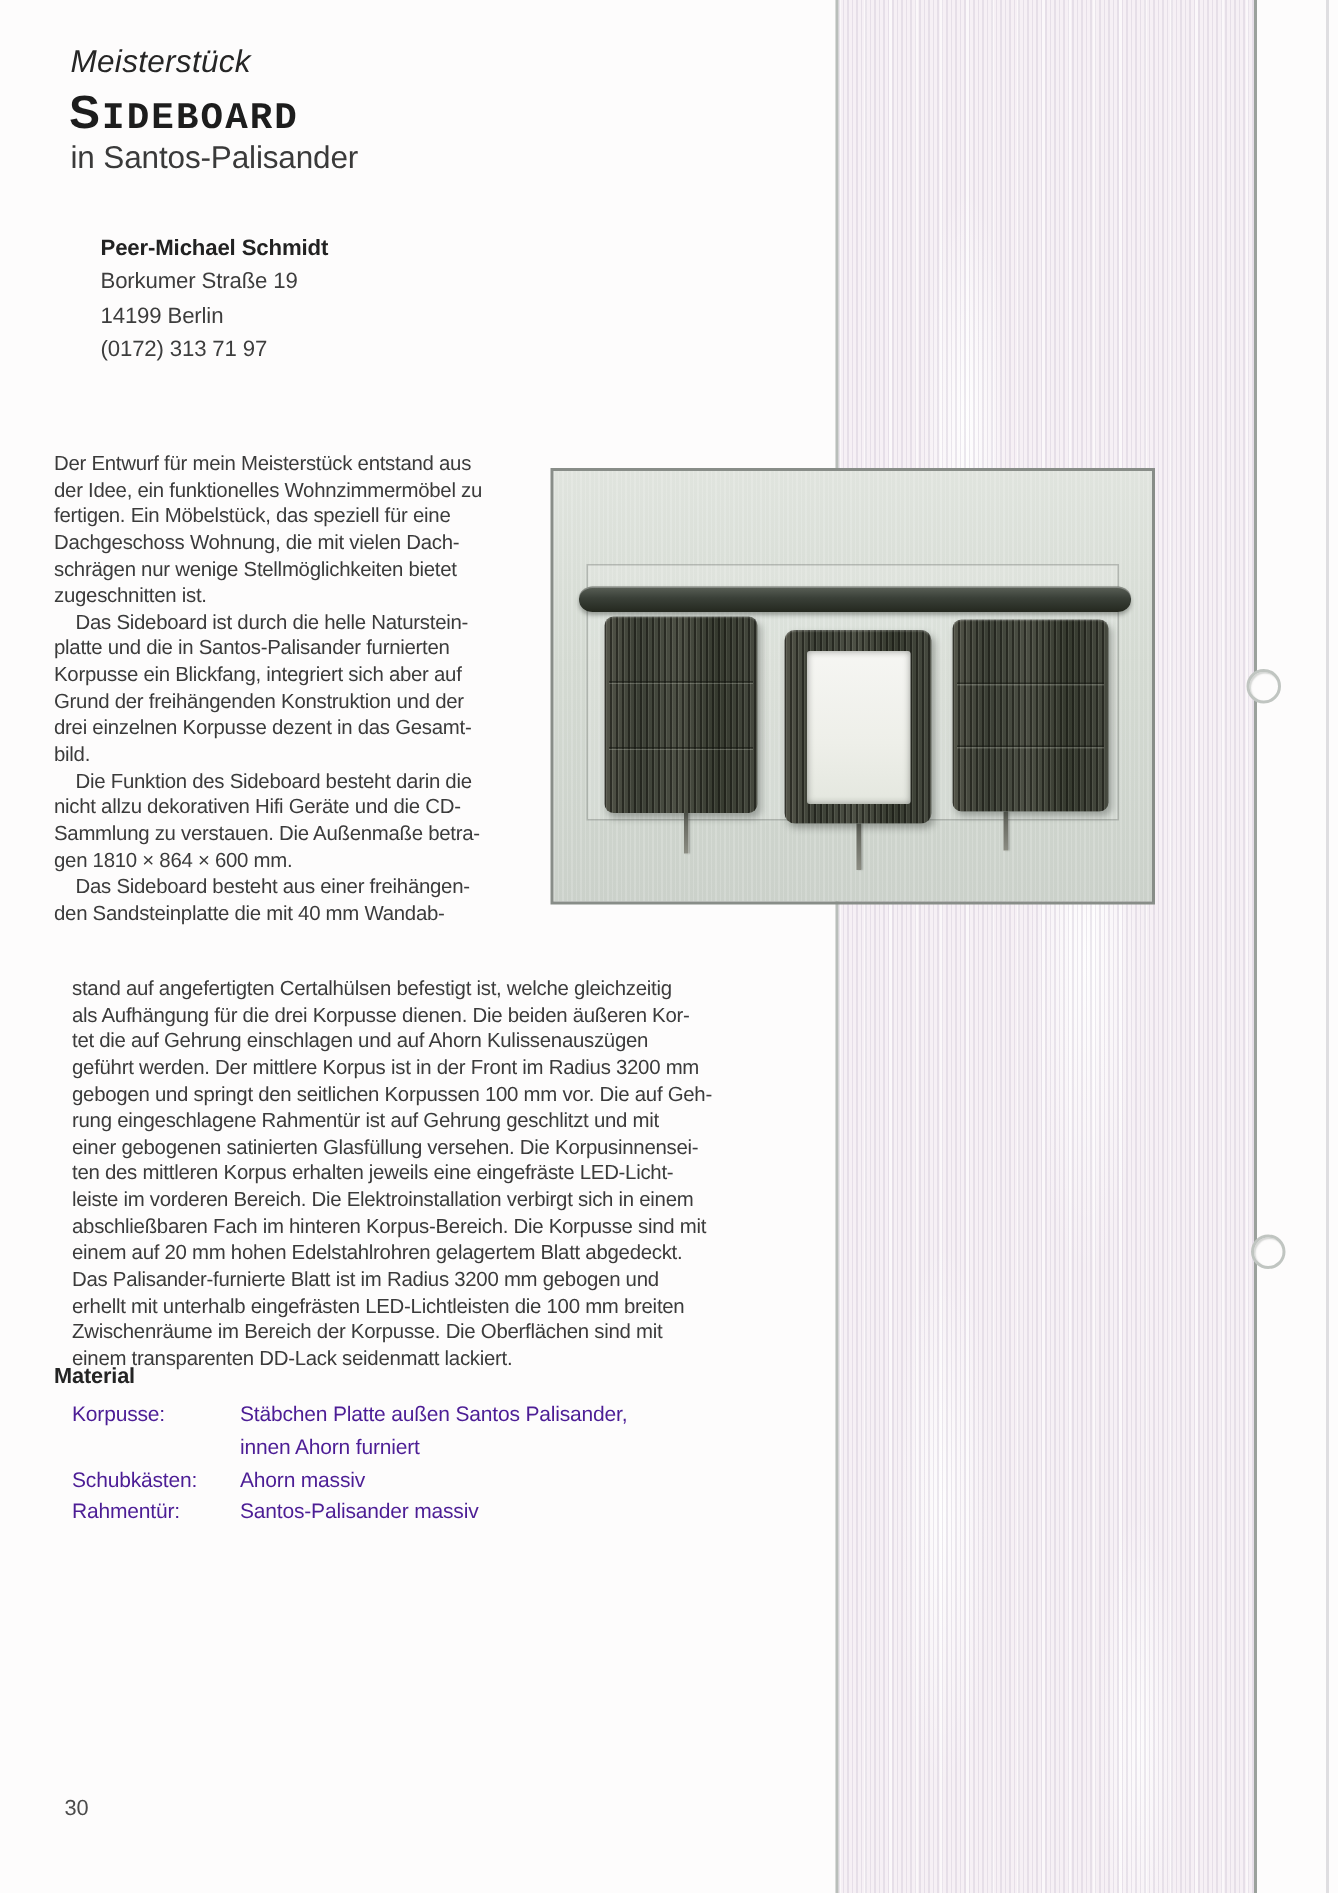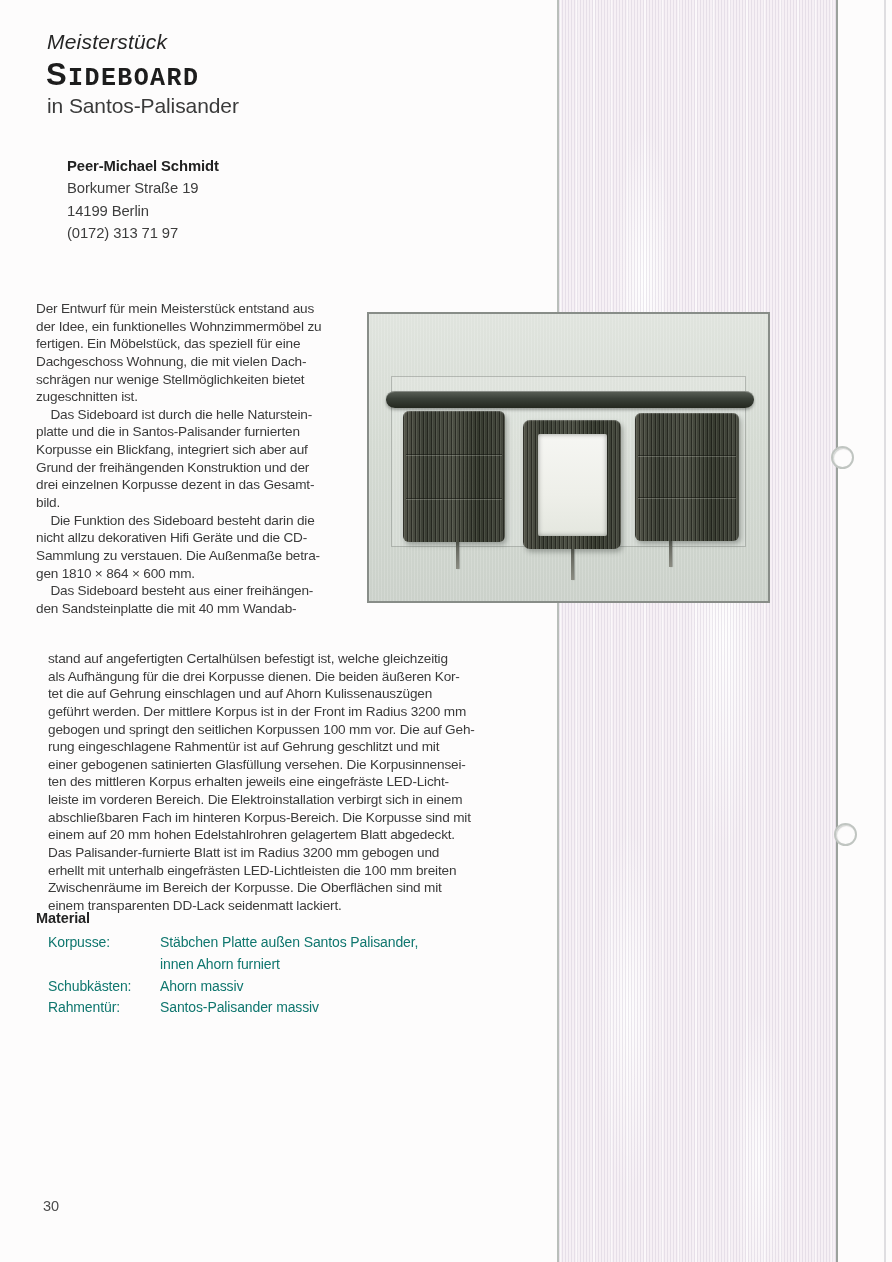--- a/index.html
+++ b/index.html
@@ -47,21 +47,21 @@
   .contact .name{font-weight:bold;color:#222;}
 
   
   .bodycol{color:#3b3b3b;font-size:13.6px;letter-spacing:-0.18px;}
   .bodycol .bline{height:17.65px;line-height:17.65px;white-space:pre;}
   .col-narrow{left:36px;top:300px;width:330px;}
   .col-wide{left:48px;top:650px;width:470px;}
 
   
   .mat-heading{left:36px;top:910px;font-size:14.5px;font-weight:bold;color:#242424;letter-spacing:-0.1px;}
-  .mat-rows{left:48px;top:932px;width:430px;font-size:14px;color:#0f766e;letter-spacing:-0.12px;}
+  .mat-rows{left:48px;top:932px;width:430px;font-size:14px;color:#4c1d95;letter-spacing:-0.12px;}
   .mat-row{display:flex;height:21.8px;line-height:21.8px;}
   .mat-label{width:84px;flex:0 0 84px;}
   .mat-value{flex:1;margin-left:28px;}
 
   .page-number{left:43px;top:1198px;font-size:14.5px;color:#4b4b4b;}
 
   
   .photo{
     left:367px;top:312px;width:403px;height:291px;
     border:2px solid #888d88;box-sizing:border-box;

